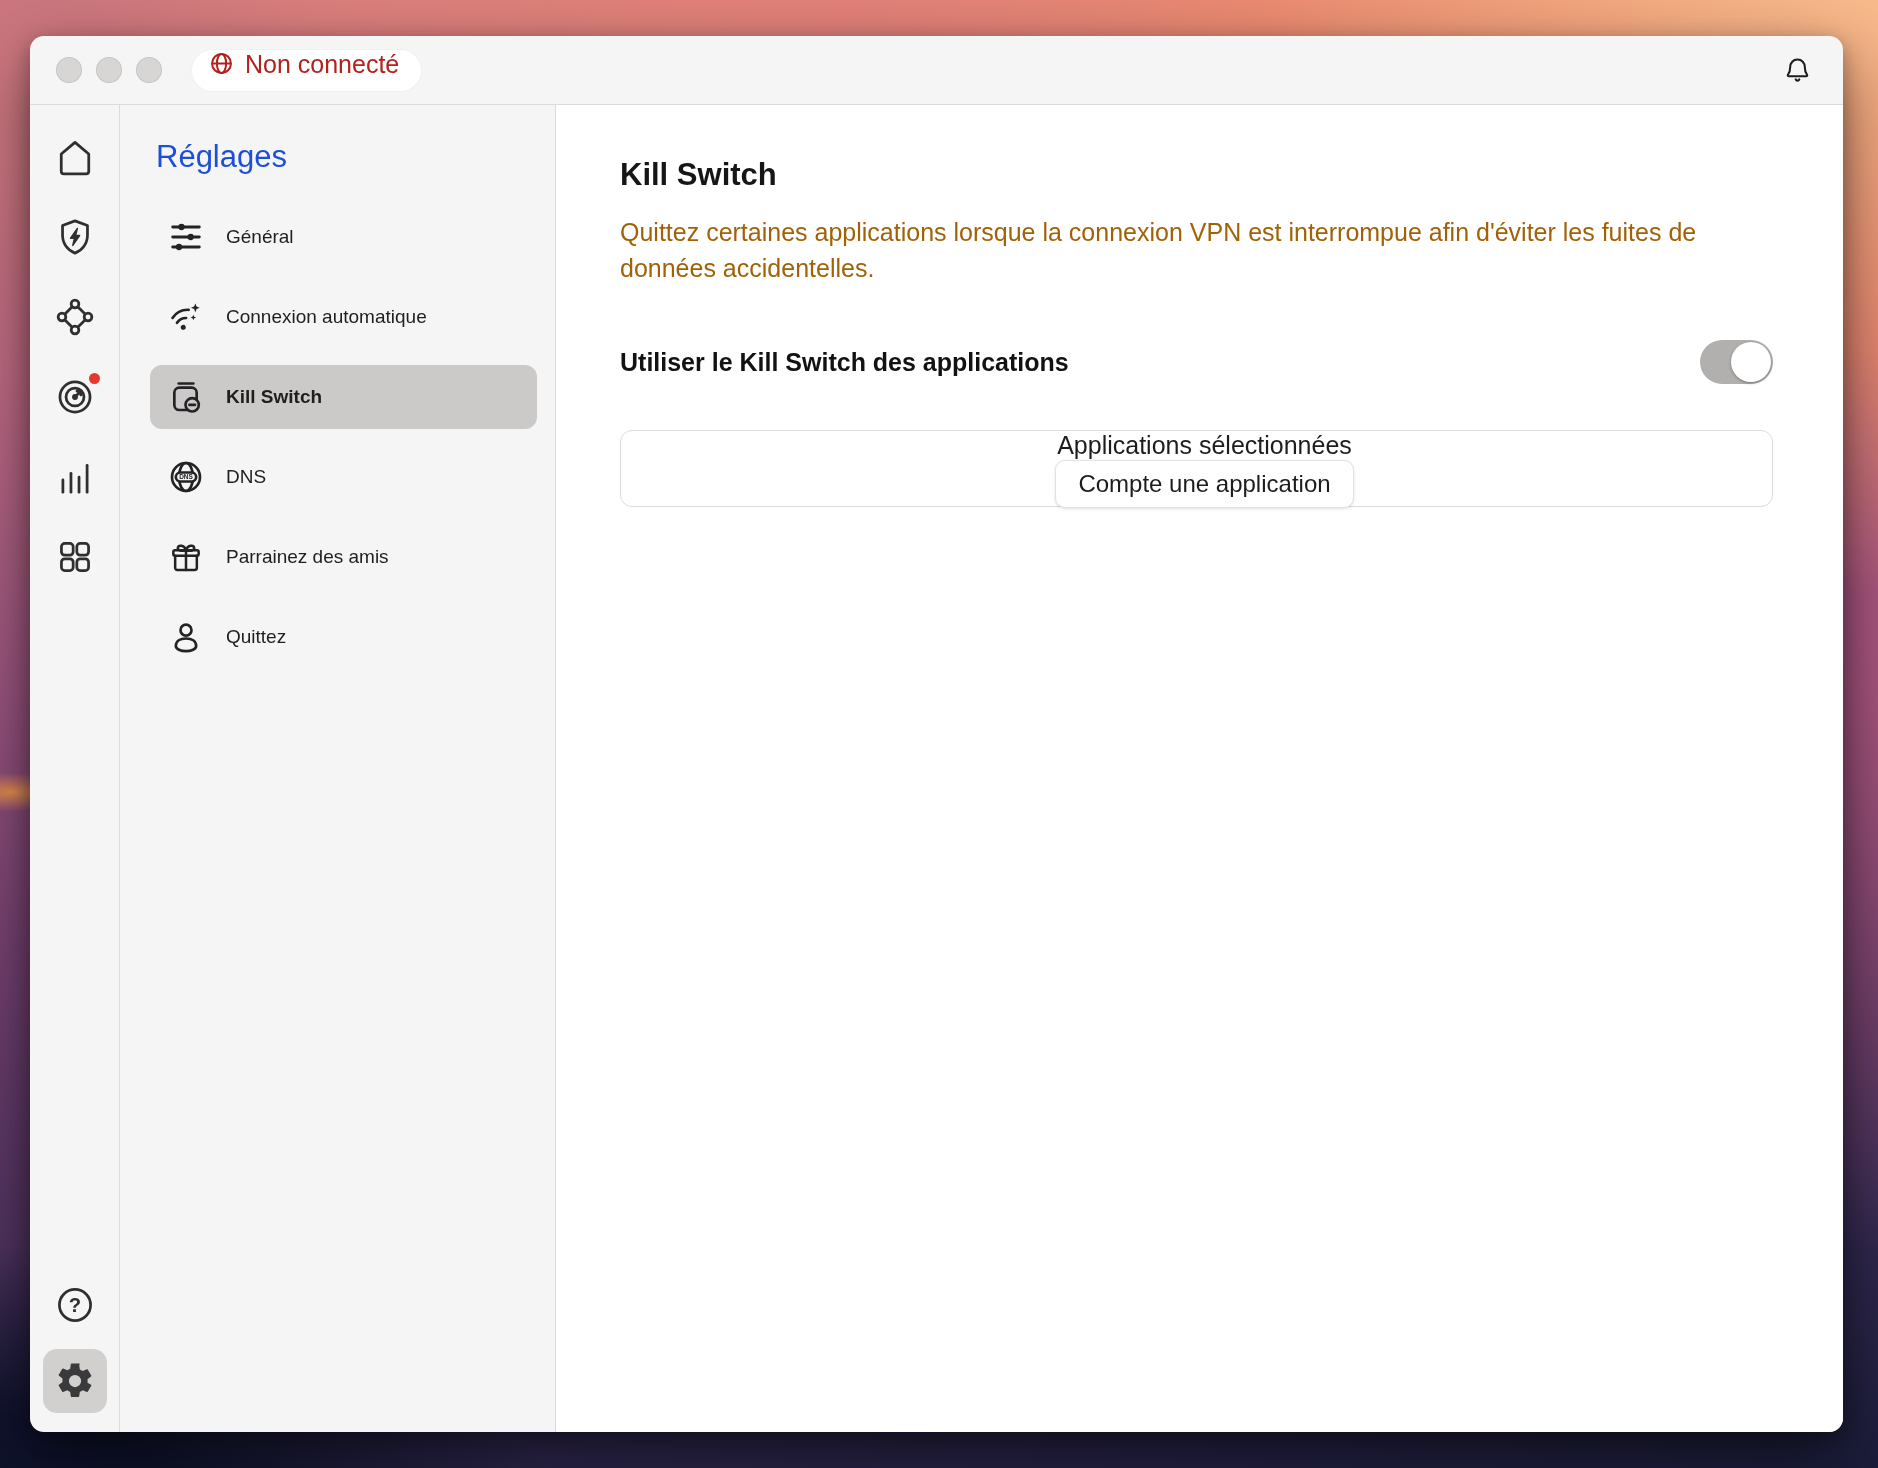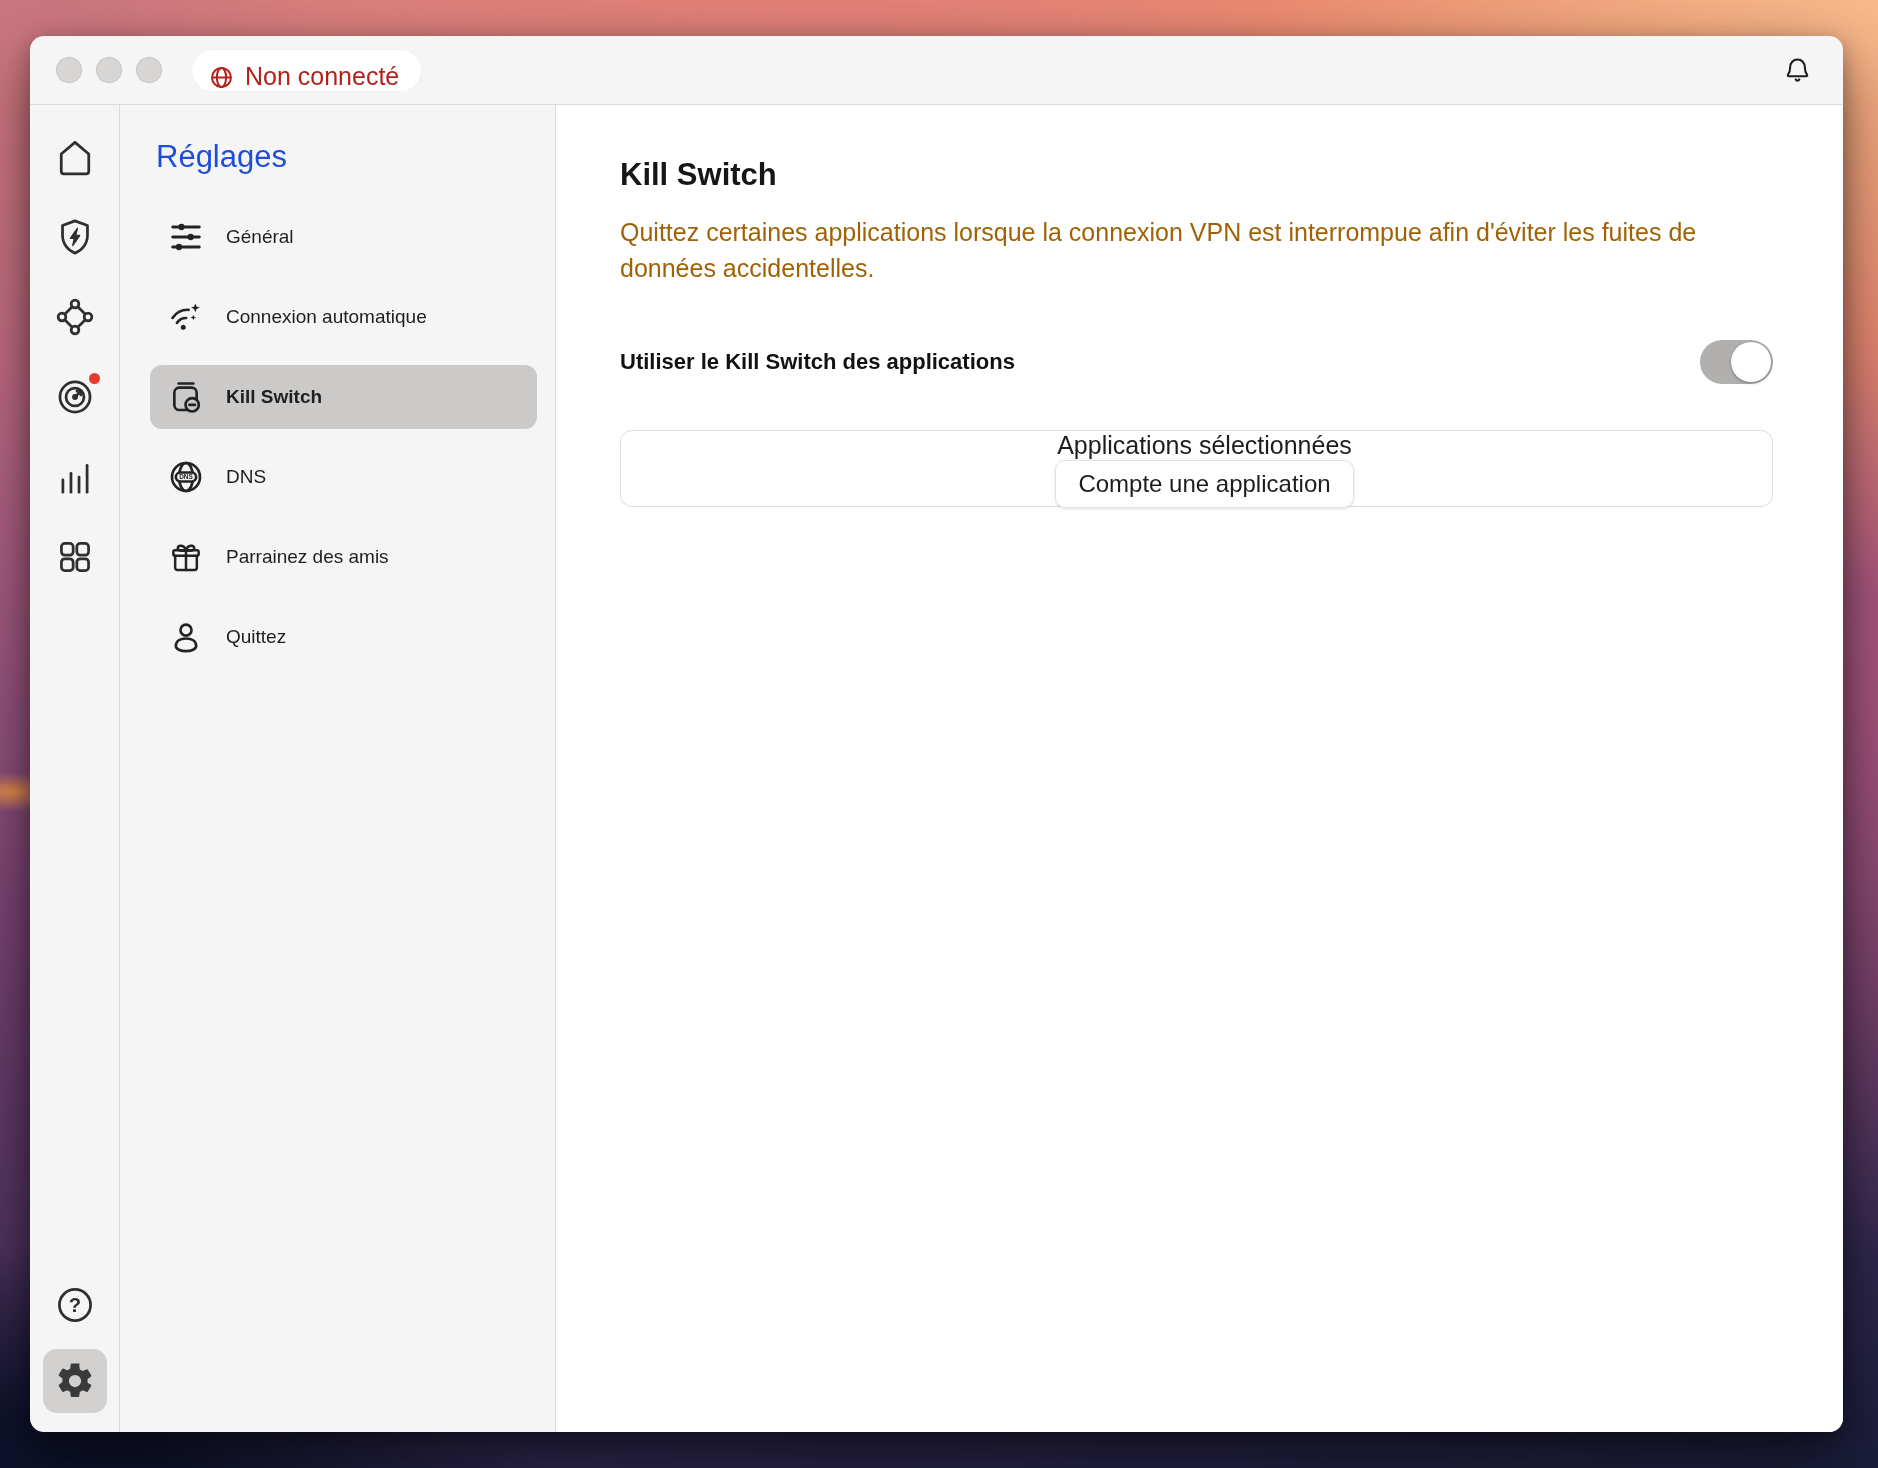--- a/index.html
+++ b/index.html
@@ -27,21 +27,21 @@
     height:69px; flex:0 0 69px; display:flex; align-items:center;
     border-bottom:1px solid #dcdbda; padding:0 30px 0 26px;
   }
   .lights { display:flex; gap:14px; }
   .light {
     width:26px; height:26px; border-radius:50%;
     background:#d8d6d5; border:1px solid rgba(0,0,0,.08);
   }
   .status-pill {
     margin-left:30px; height:41px; border-radius:21px; background:#ffffff;
-    display:flex; align-items:flex-end; gap:10px; padding:0 22px 0 16px;
+    display:flex; align-items:flex-start; gap:10px; padding:0 22px 0 16px;
     box-shadow:0 0 0 1px rgba(0,0,0,.02);
   }
   .status-pill span { font-size:25px; font-weight:500; color:#b2221d; }
   .spacer { flex:1; }
   
   .body-row { flex:1; display:flex; min-height:0; }
   .rail {
     width:90px; flex:0 0 90px; border-right:1px solid #dcdbda;
     display:flex; flex-direction:column; align-items:center; padding:28px 0 19px;
   }
@@ -71,21 +71,21 @@
   }
   .nav-item.selected { background:#cbcac9; }
   .nav-item .nicon { width:44px; flex:0 0 44px; display:flex; align-items:center; justify-content:center; }
   .nav-item .nlabel { font-size:19px; font-weight:500; color:#1f1f1f; line-height:32px; max-width:240px; }
   .nav-item.selected .nlabel { font-weight:600; }
   
   .content { flex:1; background:#ffffff; padding:52px 70px 0 64px; }
   .page-title { font-size:31px; font-weight:700; color:#161616; }
   .page-desc { margin-top:22px; font-size:25px; color:#a16207; line-height:1.42; max-width:1170px; }
   .toggle-row { margin-top:54px; display:flex; align-items:center; justify-content:space-between; }
-  .toggle-label { font-size:22px; font-weight:600; color:#121212; }
+  .toggle-label { font-size:25px; font-weight:600; color:#121212; }
   .switch {
     width:73px; height:44px; border-radius:22px; background:#d1d1d1;
     position:relative; cursor:default; flex:0 0 73px;
   }
   .switch.on { background:#b2b0af; }
   .switch .knob {
     position:absolute; top:2px; left:2px; width:40px; height:40px; border-radius:50%;
     background:#ffffff; box-shadow:0 1px 3px rgba(0,0,0,.35);
   }
   .switch.on .knob { left:auto; right:2px; }

